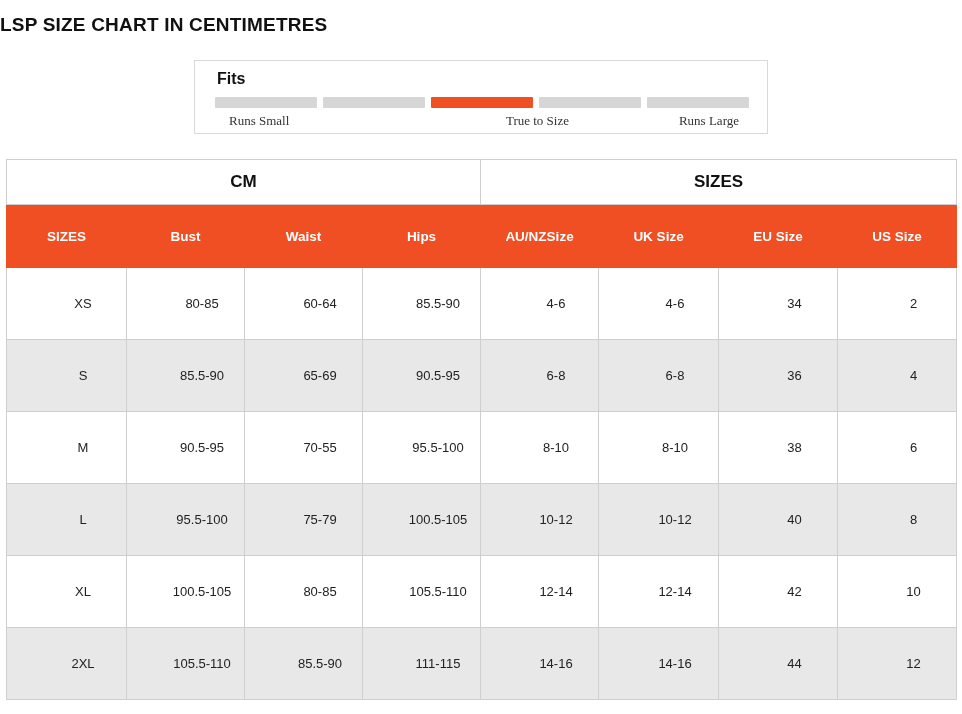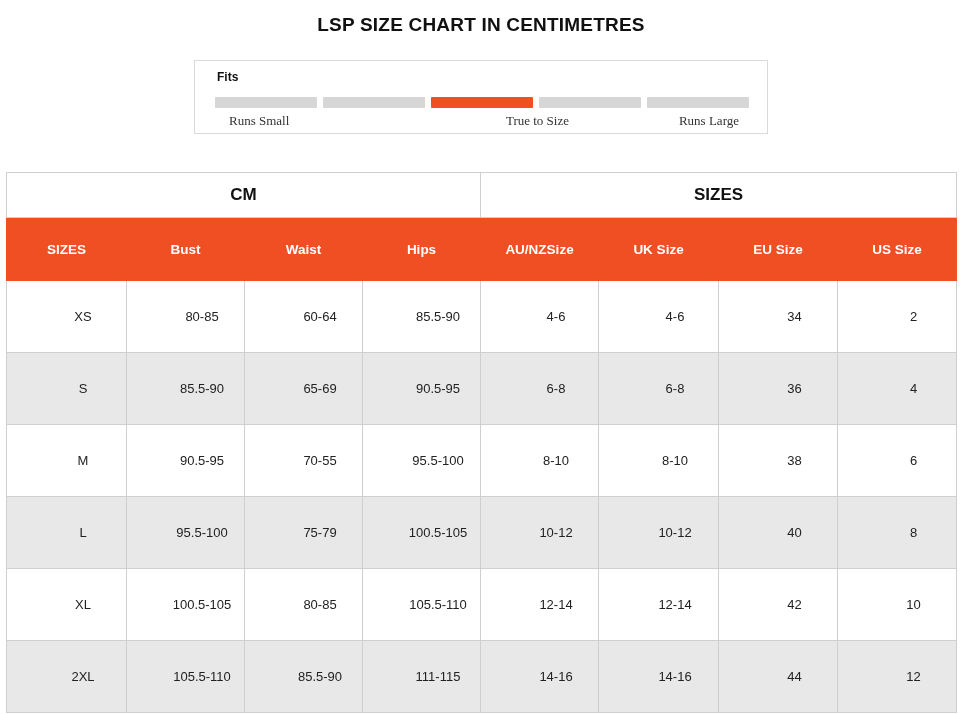--- a/index.html
+++ b/index.html
@@ -13,21 +13,21 @@
     font-family: "Liberation Sans", sans-serif;
     color: #1a1a1a;
     overflow: hidden;
   }
   .page {
     position: relative;
     width: 962px;
     height: 714px;
   }
   .chart-title {
-    text-align: center;
+    text-align: left;
     font-size: 19px;
     font-weight: bold;
     letter-spacing: 0.2px;
     padding-top: 14px;
     color: #111111;
   }
   
   .fits-box {
     position: absolute;
     left: 194px;
@@ -35,21 +35,21 @@
     width: 574px;
     height: 74px;
     border: 1px solid #d9d9d9;
     box-sizing: border-box;
     background: #ffffff;
   }
   .fits-label {
     position: absolute;
     left: 22px;
     top: 9px;
-    font-size: 12px;
+    font-size: 16px;
     font-weight: bold;
     color: #111111;
   }
   .fits-bars {
     position: absolute;
     left: 20px;
     top: 36px;
     width: 534px;
     display: flex;
     gap: 6px;
@@ -76,21 +76,21 @@
     color: #333333;
     flex: 1 1 0;
     text-align: right;
   }
   .fits-captions span.left { text-align: left; padding-left: 14px;}
   .fits-captions span.right { text-align: right; padding-right: 10px;}
   
   table.size-table {
     position: absolute;
     left: 6px;
-    top: 172px;
+    top: 159px;
     width: 950px;
     border-collapse: collapse;
     table-layout: fixed;
   }
   table.size-table td, table.size-table th {
     border: 1px solid #cfcfcf;
     text-align: center;
     font-size: 13px;
     font-weight: normal;
     color: #222222;

